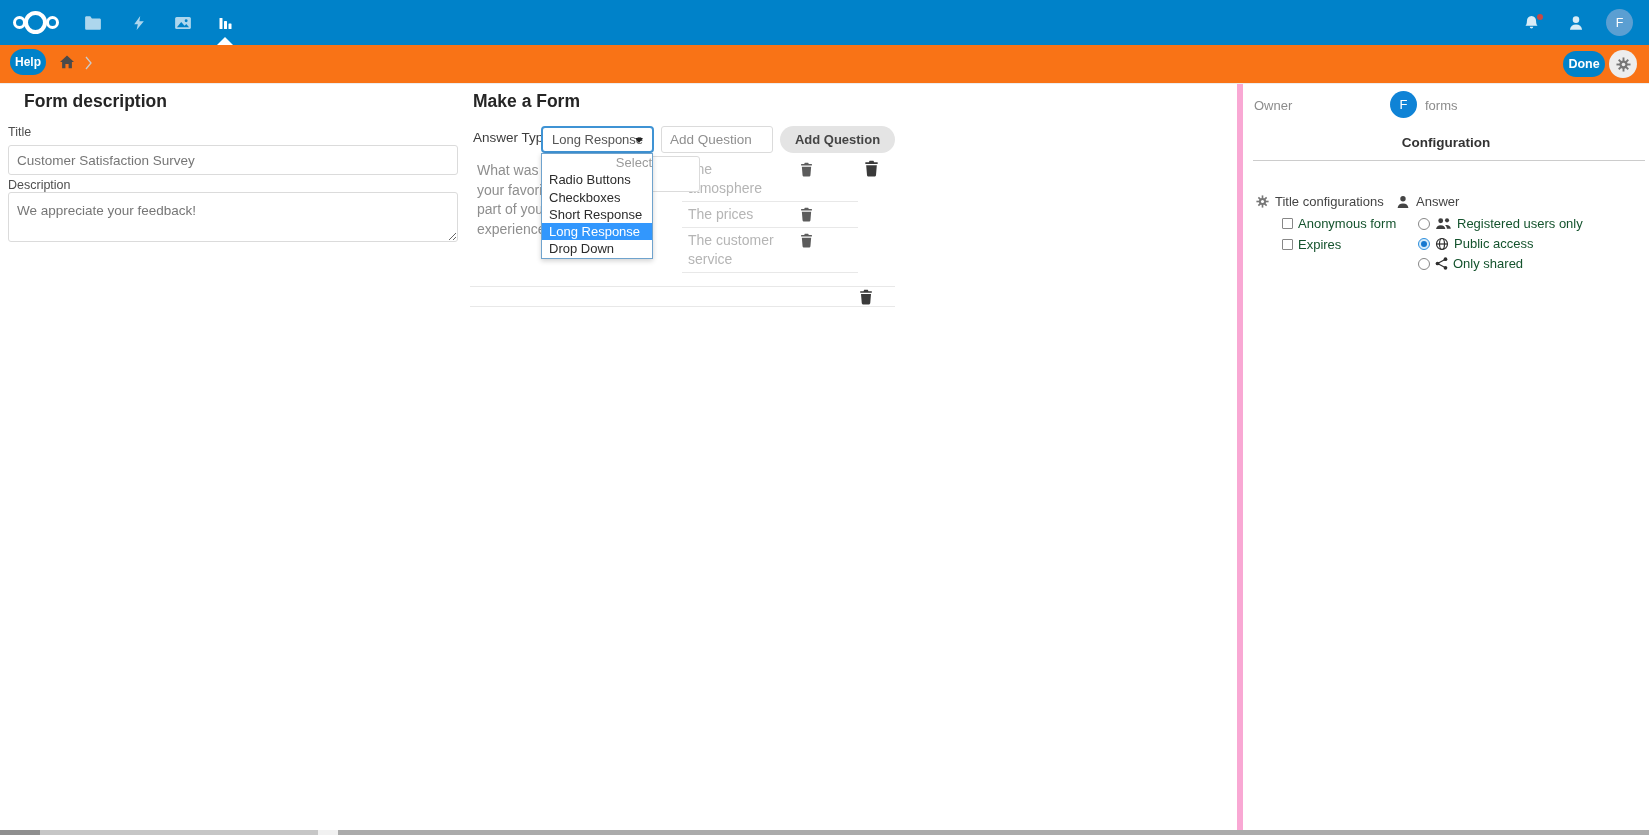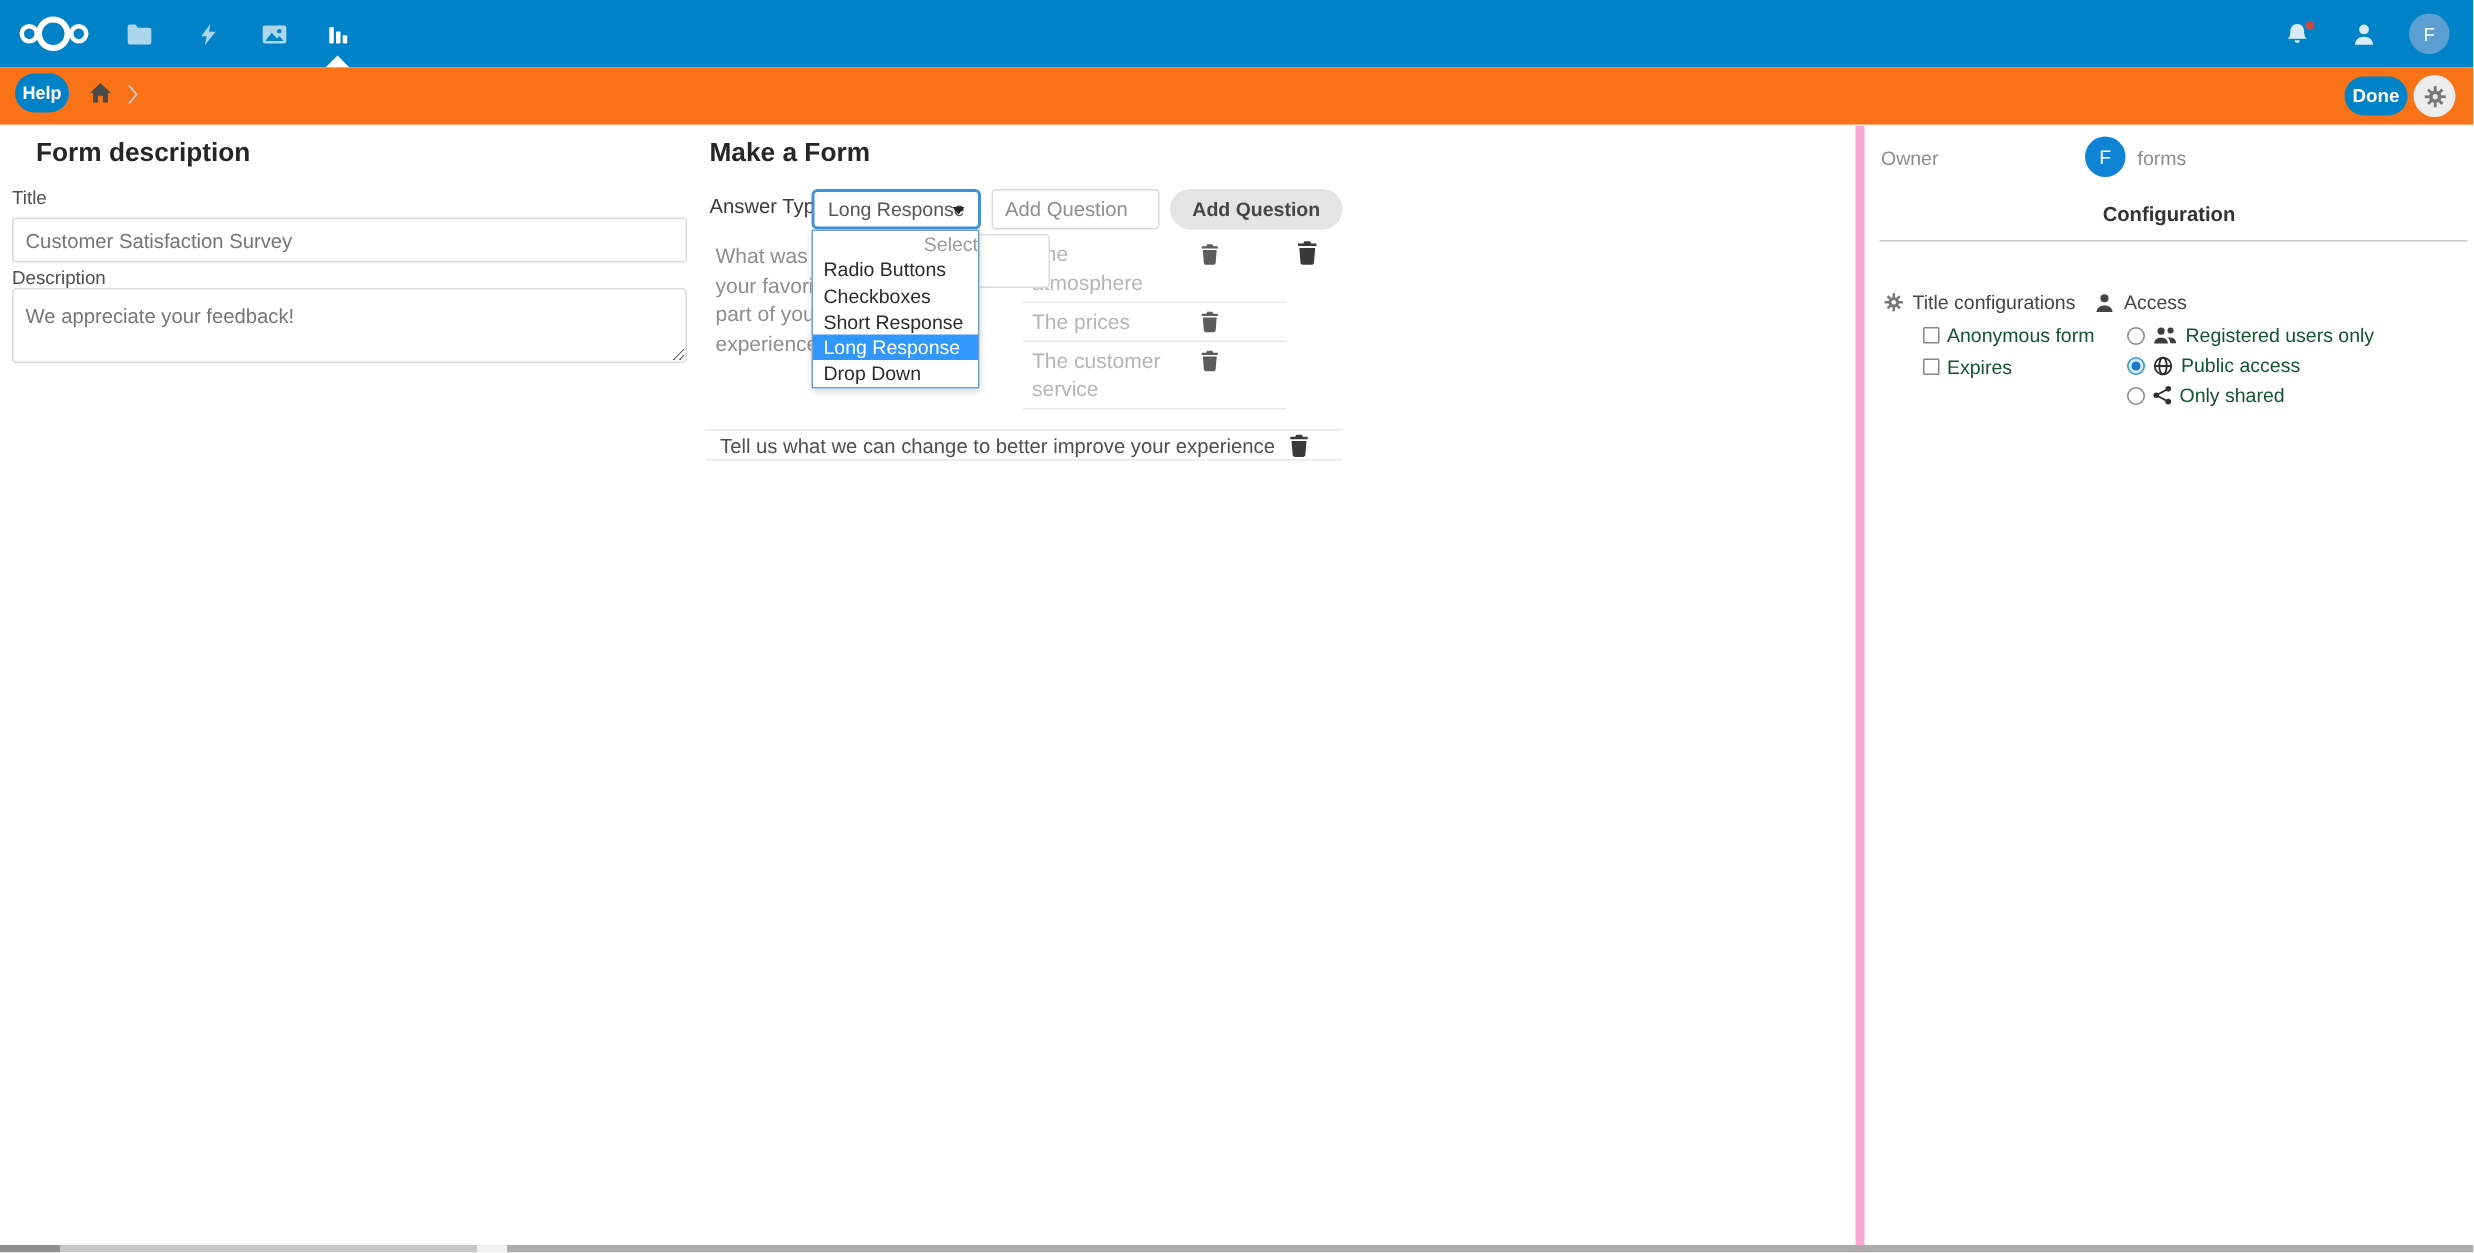--- a/index.html
+++ b/index.html
@@ -260,21 +260,20 @@
       </span>
     </div>
   </div>
   <span class="q-trash q1-trash">
     <svg width="15" height="17" viewBox="0 0 14 16" fill="#3a3a3a">
         <path d="M5.2.8h3.6l.7 1.4h3.3v1.6H1.2V2.2h3.3zM2 5h10l-.75 9.1c-.07.85-.8 1.5-1.65 1.5H4.4c-.85 0-1.58-.65-1.65-1.5z"></path>
       </svg>
   </span>
 
   <div class="q2-row">
-    <div class="q2-text">Tell us what we can change to better improve your experience</div>
     <span class="q2-trash">
       <svg width="14" height="16" viewBox="0 0 14 16" fill="#3a3a3a">
           <path d="M5.2.8h3.6l.7 1.4h3.3v1.6H1.2V2.2h3.3zM2 5h10l-.75 9.1c-.07.85-.8 1.5-1.65 1.5H4.4c-.85 0-1.58-.65-1.65-1.5z"></path>
         </svg>
     </span>
   </div>
 
   <div class="sidebar">
     <div class="owner-label">Owner</div>
     <div class="owner-avatar">F</div>
@@ -313,21 +312,21 @@
       <span>Expires</span>
     </div>
 
     <div class="grp-header" style="left:153px; top:110px">
       <span>
         <svg width="14" height="14" viewBox="0 0 14 14" fill="#444">
             <circle cx="7" cy="3.8" r="2.7"></circle>
             <path d="M1.6 13c.4-2.9 2.3-4.4 5.4-4.4s5 1.5 5.4 4.4z"></path>
           </svg>
       </span>
-      <span>Access</span>
+      <span>Answer</span>
     </div>
     <div class="rad-row" style="left:175px; top:132px">
       <span class="radio" data-checked="false"></span>
       <span>
         <svg width="17" height="13" viewBox="0 0 18 14" fill="#3d3d3d">
             <circle cx="6" cy="4" r="2.6"></circle>
             <path d="M1 13c.4-2.8 2-4.2 5-4.2s4.6 1.4 5 4.2z"></path>
             <circle cx="12.8" cy="3.6" r="2.2"></circle>
             <path d="M12.2 8.7c2.7 0 4.3 1.3 4.7 4h-4.2c-.2-1.8-.9-3.1-2.1-4z"></path>
           </svg>

